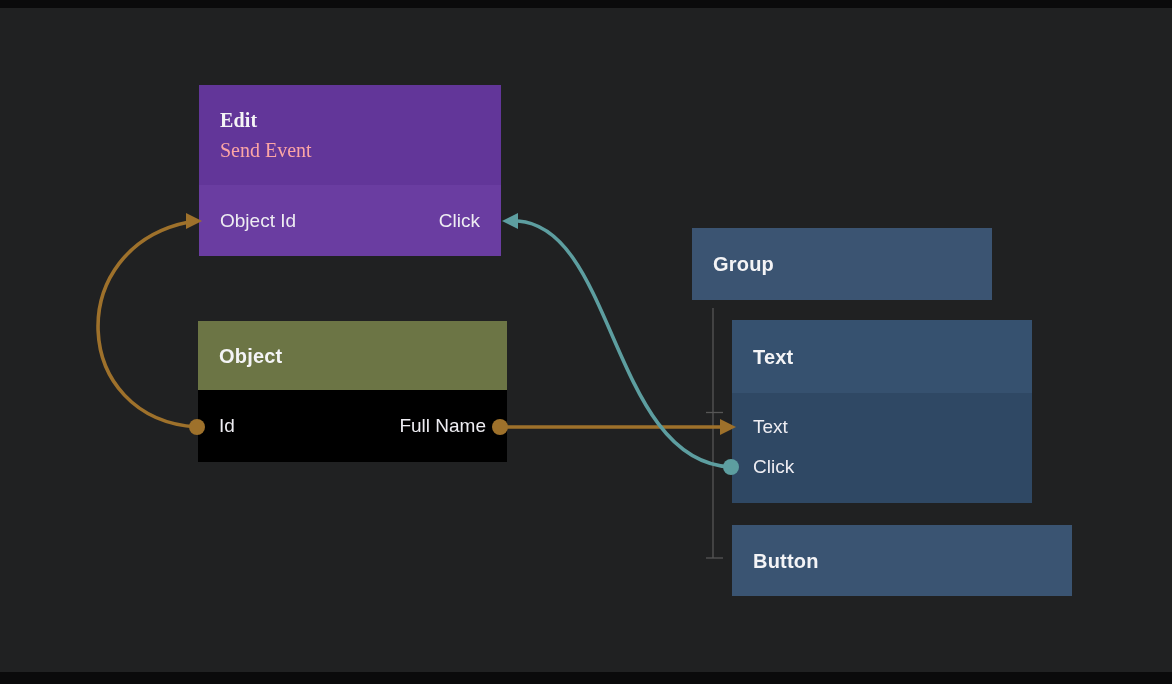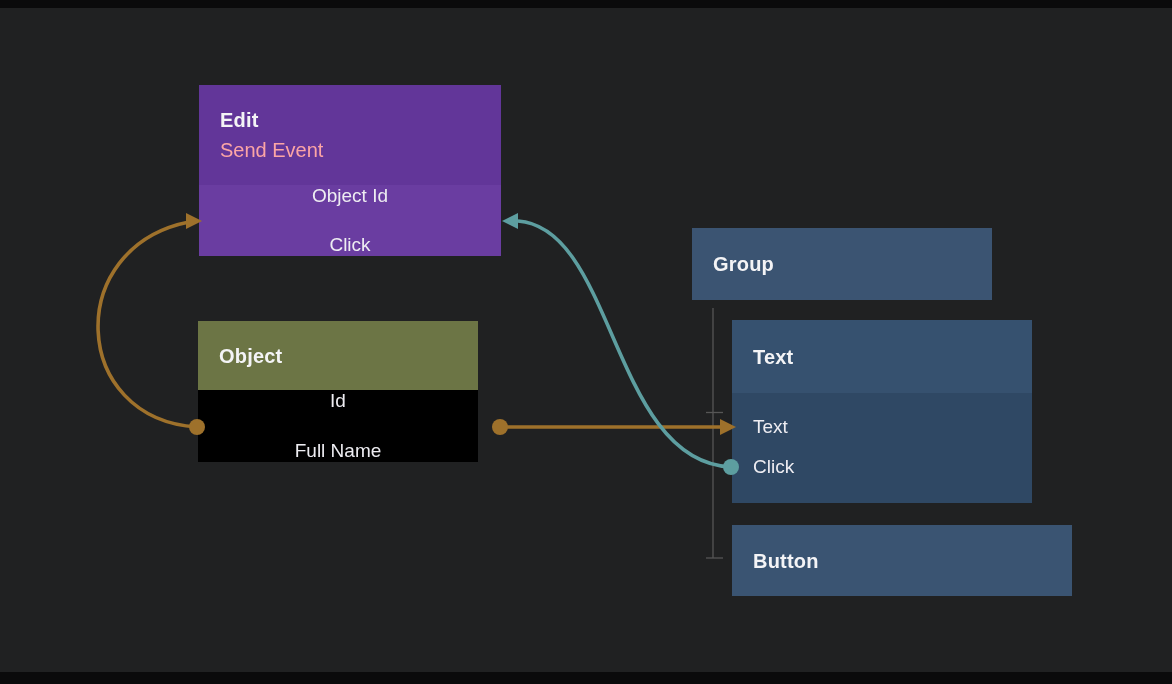--- a/index.html
+++ b/index.html
@@ -48,36 +48,35 @@
   .node .ports {
     box-sizing: border-box;
     padding: 0 21px;
     color: #eeedf2;
     font-size: 19px;
   }
   .ports.row {
     display: flex;
     align-items: center;
     justify-content: space-between;
-    flex-direction: column;
   }
   .ports.stack { padding-top: 14px; }
   .ports.stack .port-line {
     height: 40px;
     display: flex;
     align-items: center;
   }
 
   
   .node-edit { left: 199px; top: 85px; width: 302px; height: 171px; }
-  .node-edit .hdr { height: 100px; background: #623699; }
+  .node-edit .hdr { height: 100px; background: #623699; font-family: Liberation Serif, serif; }
   .node-edit .ports { height: 71px; background: #6a3da1; }
 
   
-  .node-object { left: 198px; top: 321px; width: 280px; height: 141px; }
+  .node-object { left: 198px; top: 321px; width: 309px; height: 141px; }
   .node-object .hdr { height: 69px; background: #6c7545; }
   .node-object .ports { height: 72px; background: #000000; }
 
   
   .node-group { left: 692px; top: 228px; width: 300px; height: 72px; border-radius: 21px; }
   .node-group .hdr { height: 72px; background: #3b5472; }
 
   
   .node-text { left: 732px; top: 320px; width: 300px; height: 183px; }
   .node-text .hdr { height: 73px; background: #36516f; }

